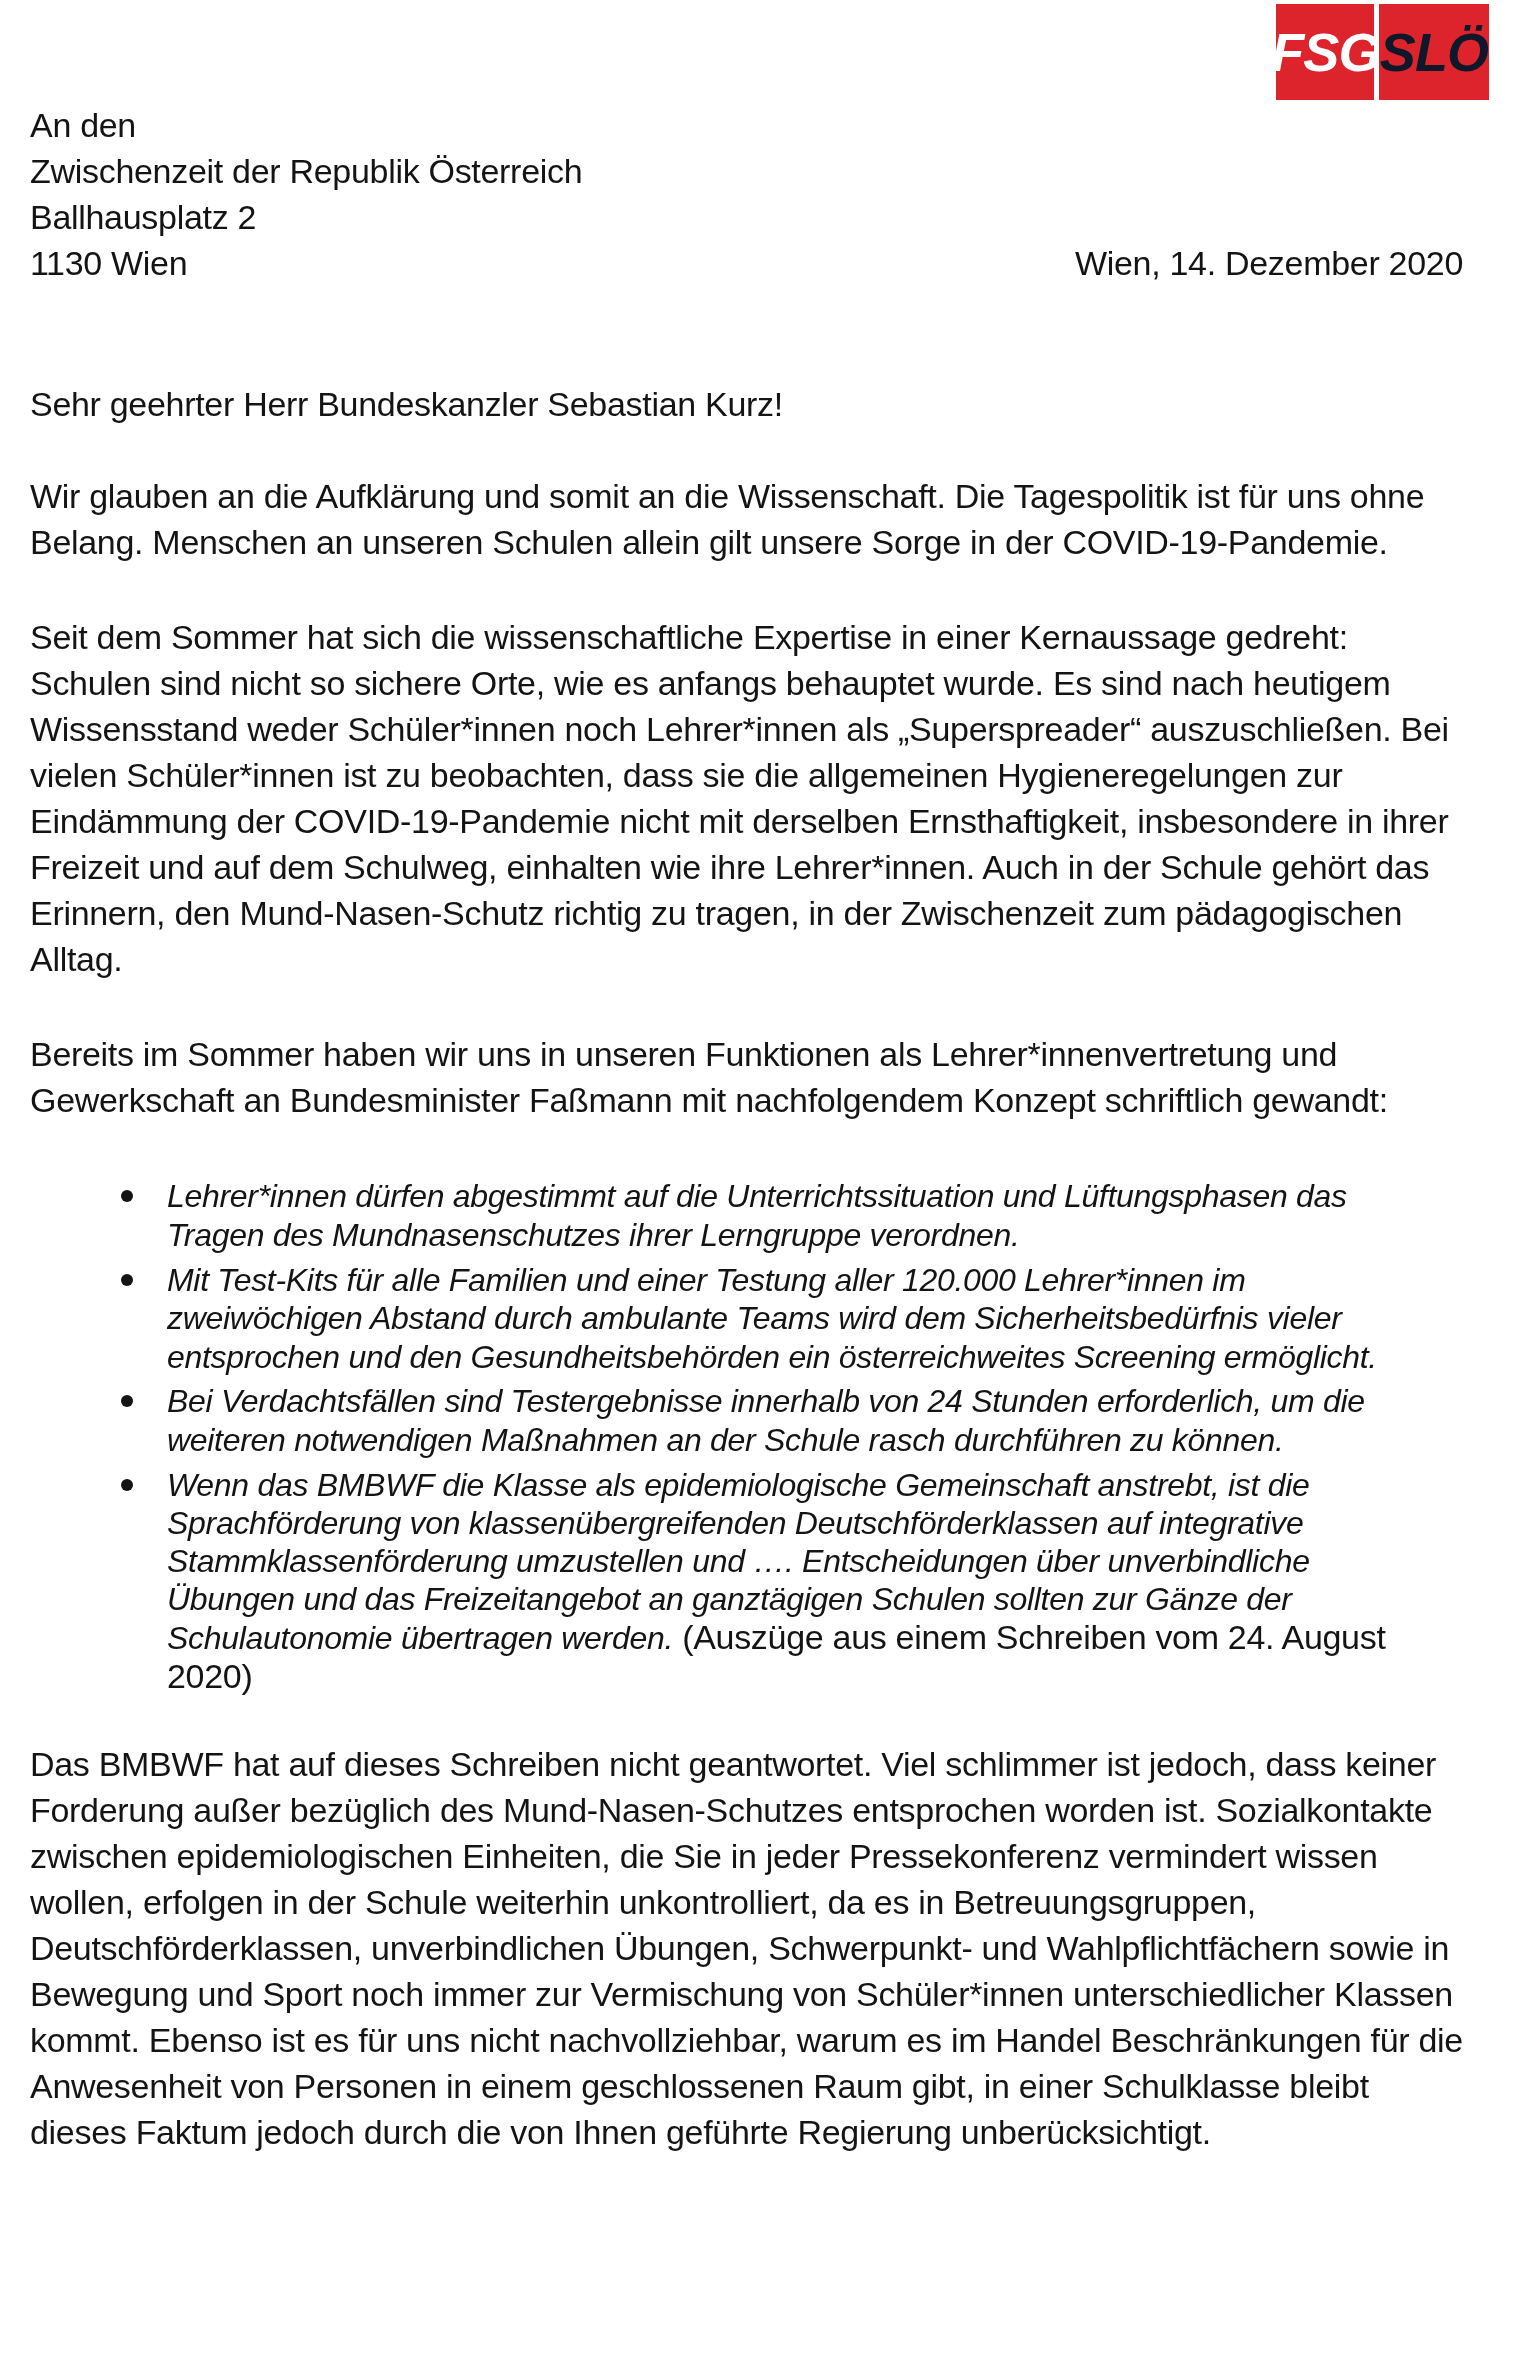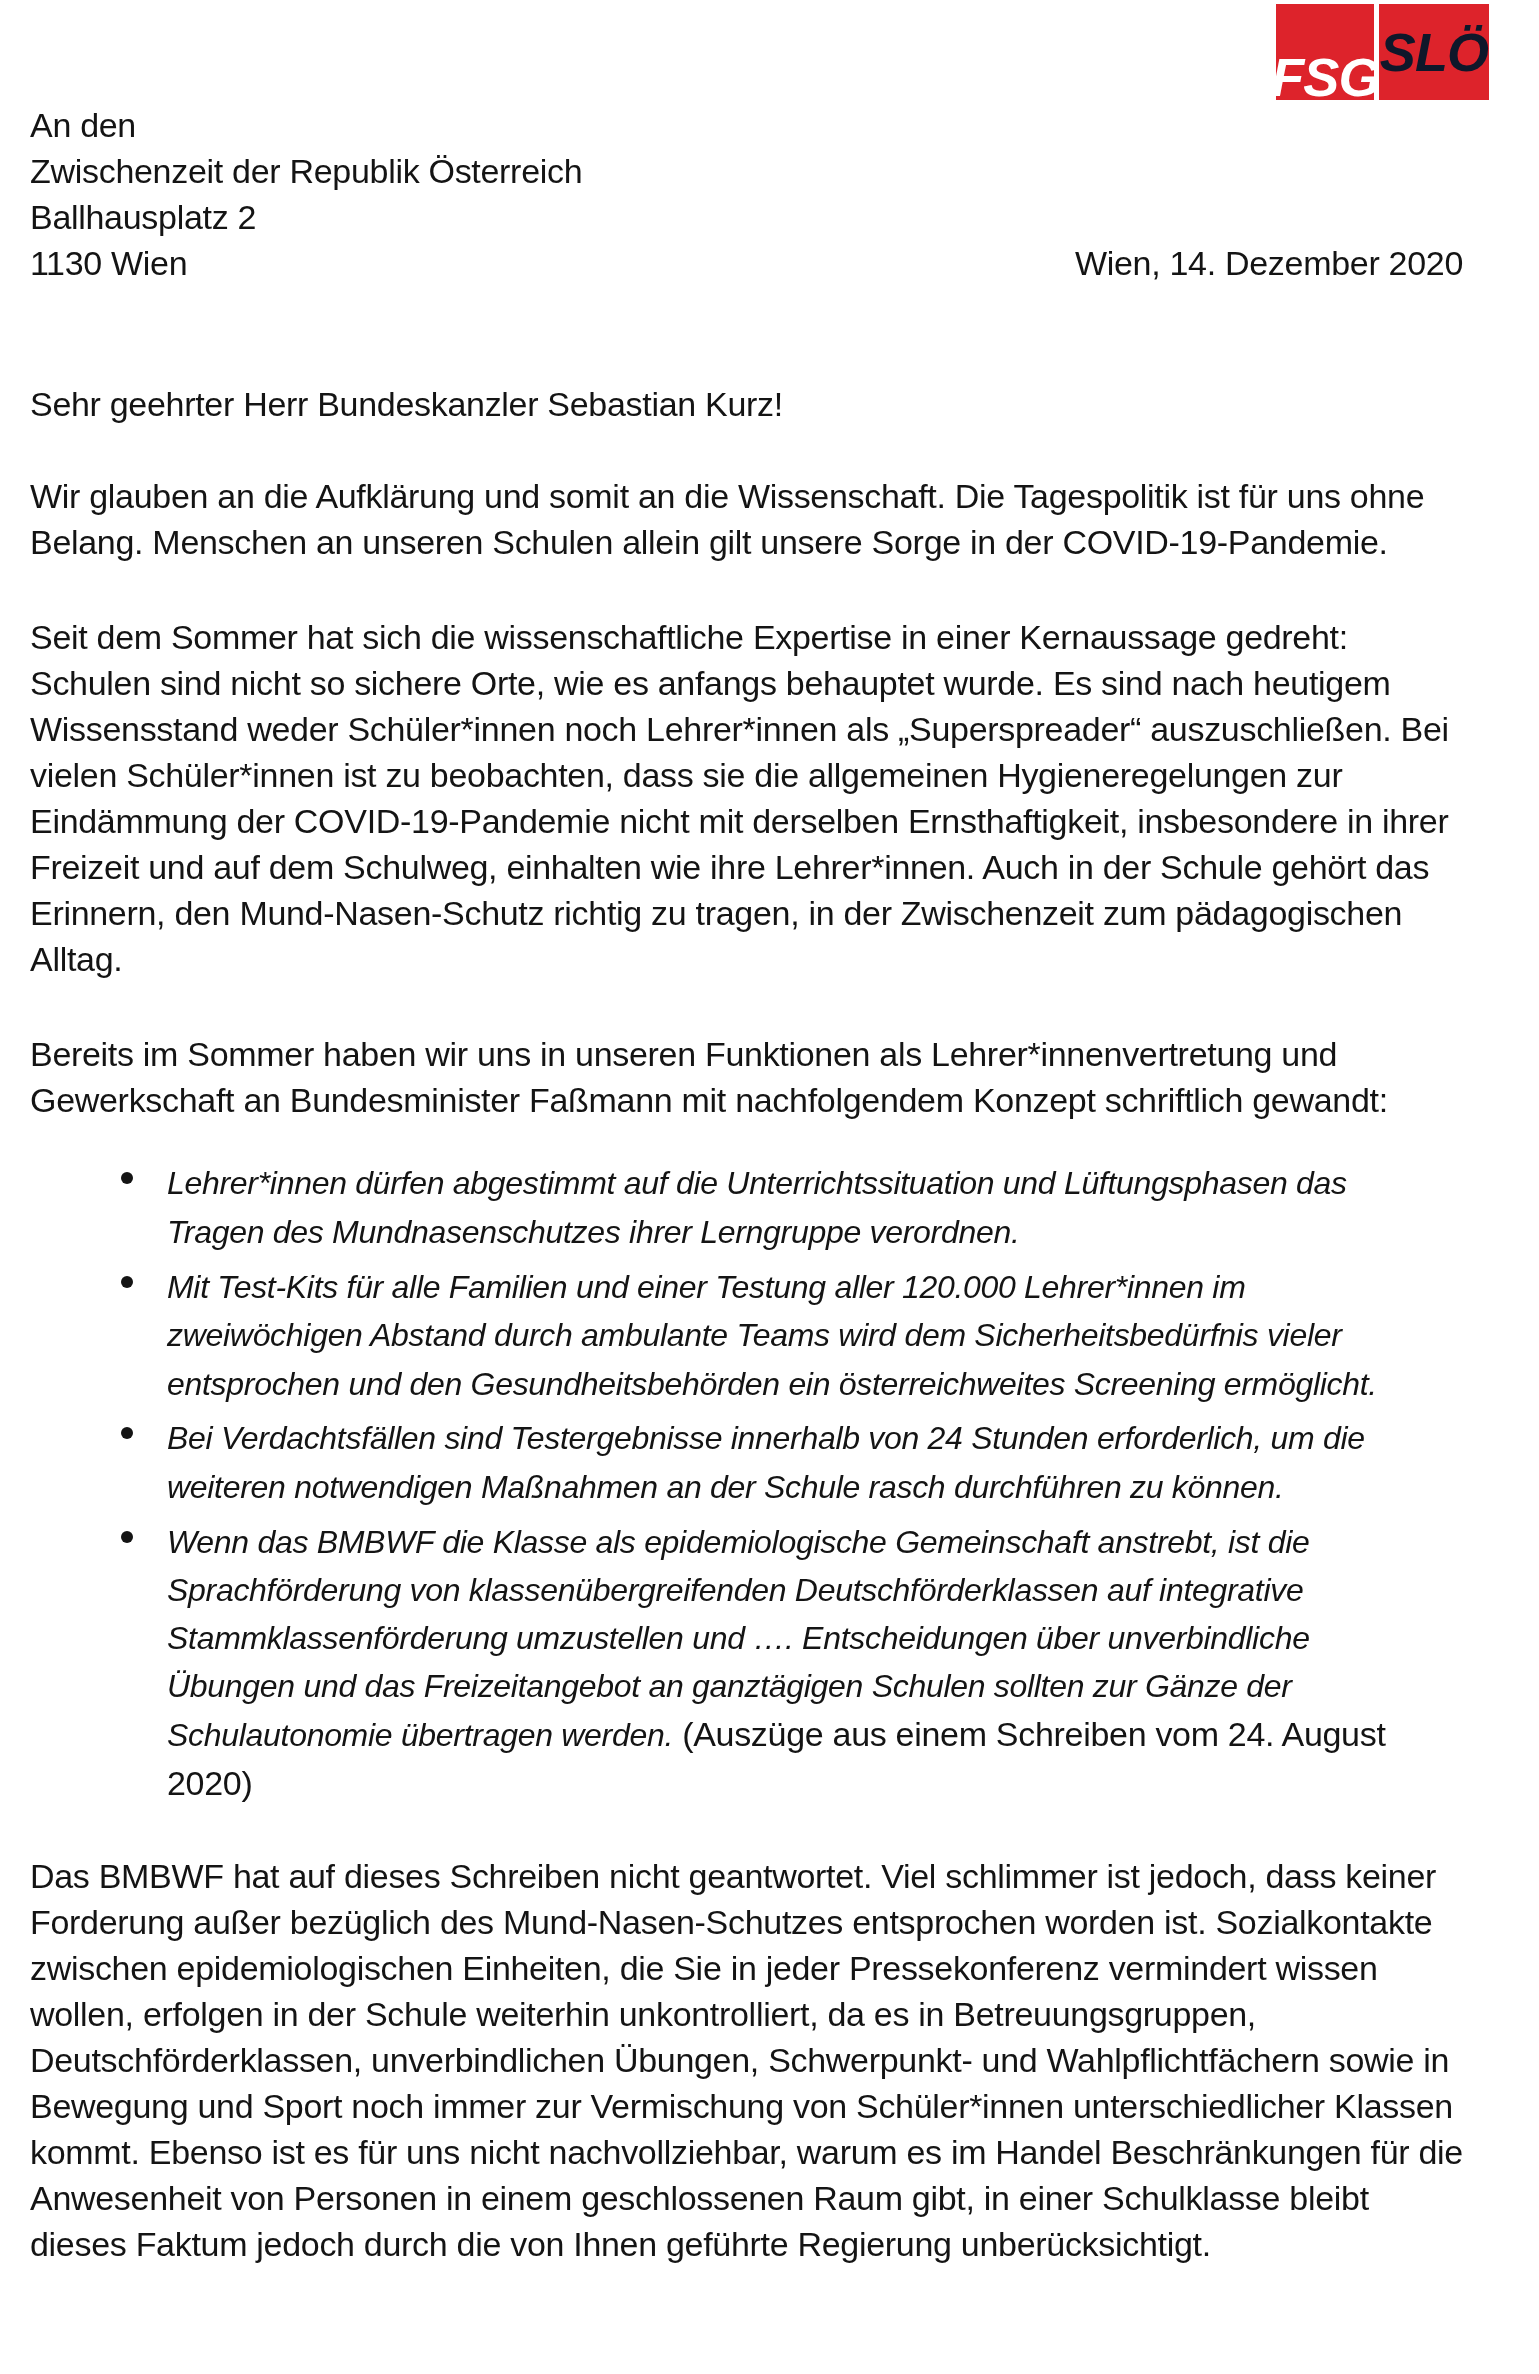--- a/index.html
+++ b/index.html
@@ -32,21 +32,21 @@
     display: flex;
     align-items: center;
     justify-content: center;
     font-weight: bold;
     font-style: italic;
     font-size: 54px;
     letter-spacing: -0.9px;
     background: #dd232b;
     color: #ffffff;
   }
-  .logo-box.fsg { width: 98px; align-items: flex-end; }
+  .logo-box.fsg { width: 98px; }
   .logo-box.slo { width: 110px; }
 
   
   .recipient { max-width: 1433px; }
   .recipient .line { white-space: nowrap; }
   .date-row {
     display: flex;
     justify-content: space-between;
     align-items: baseline;
     max-width: 1445px;
@@ -54,25 +54,25 @@
 
   
   .salutation { margin: 95px 0 0 0; max-width: 1433px; }
   p.body { margin: 49px 0 0 0; max-width: 1436px; }
   p.body.first { margin-top: 46px; }
   p.pre-list { }
 
   
   ul.bullets {
     list-style: none;
-    margin: 36px 0 0 0;
+    margin: 54px 0 0 0;
     padding: 0 0 0 137px;
     font-style: italic;
     font-size: 32px;
-    line-height: 48px;
+    line-height: 38px;
     letter-spacing: -0.3px;
     max-width: 1271px;
   }
   ul.bullets li {
     position: relative;
     margin-bottom: 6.5px;
   }
   ul.bullets li .marker {
     position: absolute;
     left: -46px; top: 13px;

